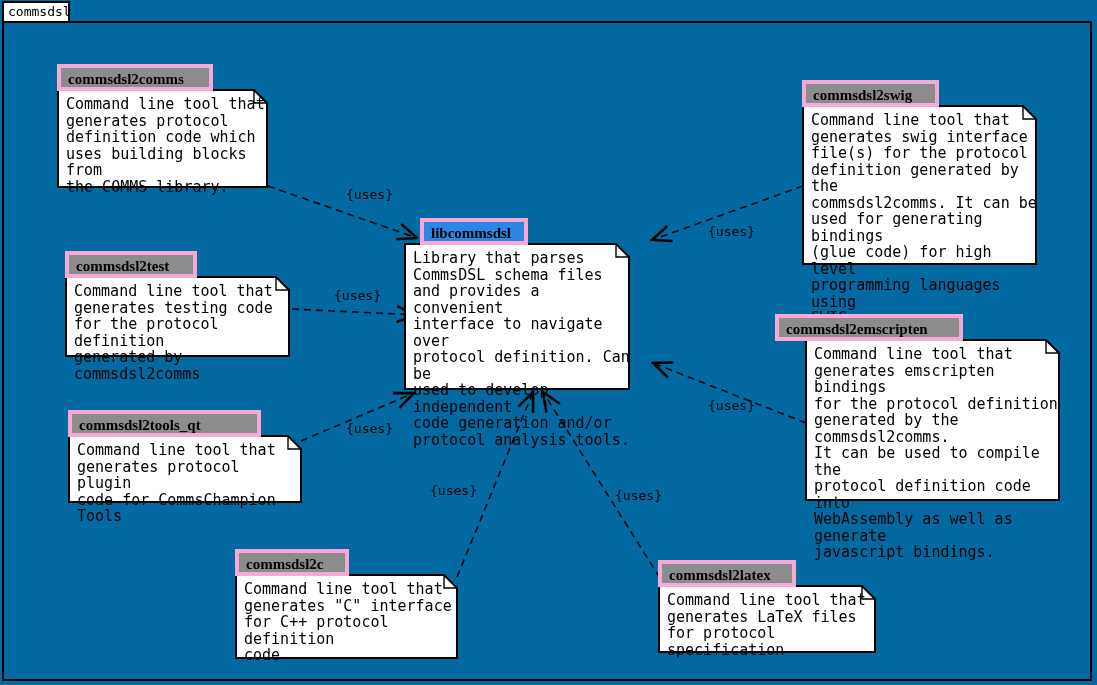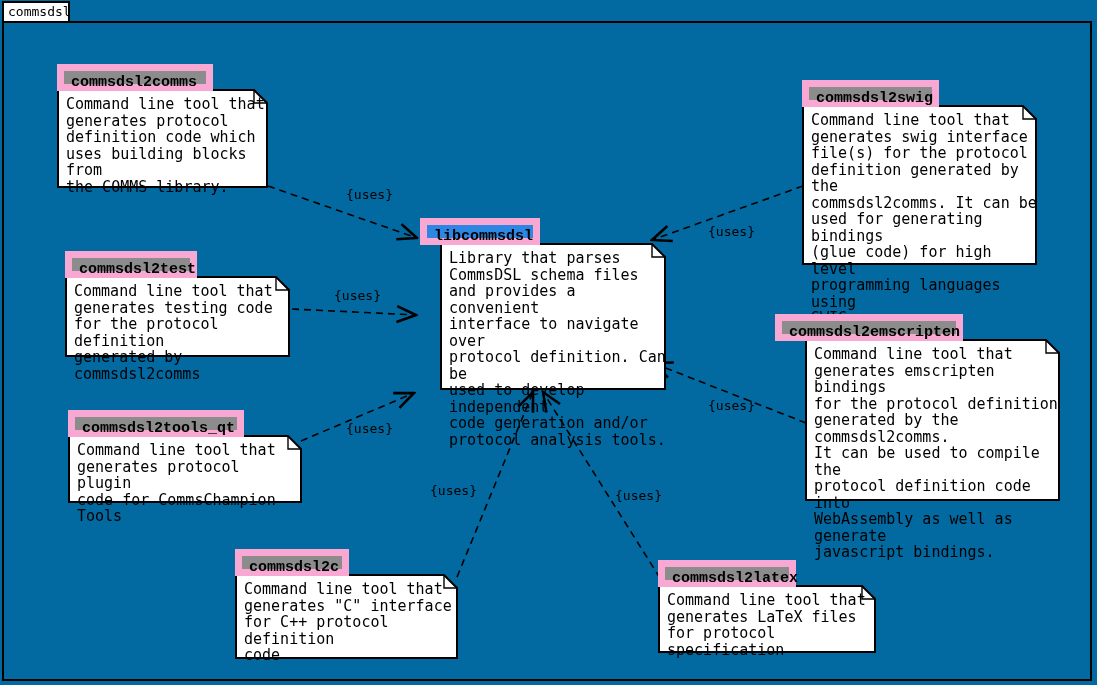--- a/index.html
+++ b/index.html
@@ -8,22 +8,22 @@
   
   .frame{position:absolute;left:2px;top:21px;width:1090px;height:660px;
          border:2px solid #000;box-sizing:border-box;background:transparent;}
   .frame-tab{position:absolute;left:2px;top:1px;width:68px;height:22px;box-sizing:border-box;
          border:2px solid #000;background:#fff;font-size:13px;line-height:18px;padding-left:4px;
          z-index:5;}
   
   #edges{position:absolute;left:0;top:0;width:1097px;height:685px;z-index:1;pointer-events:none;}
   .edge{stroke:#000;stroke-width:1.6;stroke-dasharray:7 5;fill:none;}
   
-  .note-title{position:absolute;height:27px;box-sizing:border-box;border:7px solid #f9a8d4;
-         background:#8C8C8C;color:#000;font-family:Liberation Mono, monospace;
+  .note-title{position:absolute;height:27px;box-sizing:border-box;border:4px solid #f9a8d4;
+         background:#8C8C8C;color:#000;font-family:Liberation Serif, serif;
          font-weight:bold;font-size:15px;line-height:23px;padding-left:7px;white-space:nowrap;
          z-index:4;}
   .note-title.blue{background:#2D87E2;}
   .note-body{position:absolute;z-index:3;}
   .note-body svg.shape{position:absolute;left:0;top:0;}
   .note-text{position:absolute;inset:0;padding:7px 0 0 9px;font-size:15px;line-height:16.5px;
          color:#000;white-space:pre-line;}
   .uses{position:absolute;font-size:13px;color:#000;z-index:2;text-align:center;}
 </style>
 </head>
@@ -85,22 +85,22 @@
 definition generated by the
 commsdsl2comms. It can be
 used for generating bindings
 (glue code) for high level
 programming languages using
 SWIG.</div>
     </div>
   </div>
 
   <div class="note">
-    <div class="note-title blue" style="left:420px;top:218px;width:120px">libcommsdsl</div>
-    <div class="note-body" style="left:440px;top:243px;width:226px;height:186px">
+    <div class="note-title blue" style="left:420px;top:218px;width:108px">libcommsdsl</div>
+    <div class="note-body" style="left:404px;top:243px;width:226px;height:186px">
         <svg class="shape" width="226" height="147" viewBox="0 0 226 147" xmlns="http://www.w3.org/2000/svg">
           <polygon points="1,1 212,1 225,14 225,146 1,146" fill="#fff" stroke="#000" stroke-width="2"></polygon>
           <polyline points="212,2 212,14 224,14" fill="none" stroke="#000" stroke-width="1.4"></polyline>
         </svg>
       <div class="note-text">Library that parses
 CommsDSL schema files
 and provides a convenient
 interface to navigate over
 protocol definition. Can be
 used to develop independent
@@ -117,21 +117,21 @@
           <polyline points="211,2 211,14 223,14" fill="none" stroke="#000" stroke-width="1.4"></polyline>
         </svg>
       <div class="note-text">Command line tool that
 generates testing code
 for the protocol definition
 generated by commsdsl2comms</div>
     </div>
   </div>
 
   <div class="note">
-    <div class="note-title" style="left:68px;top:410px;width:176px">commsdsl2tools_qt</div>
+    <div class="note-title" style="left:68px;top:410px;width:193px">commsdsl2tools_qt</div>
     <div class="note-body" style="left:68px;top:435px;width:234px;height:68px">
         <svg class="shape" width="234" height="68" viewBox="0 0 234 68" xmlns="http://www.w3.org/2000/svg">
           <polygon points="1,1 220,1 233,14 233,67 1,67" fill="#fff" stroke="#000" stroke-width="2"></polygon>
           <polyline points="220,2 220,14 232,14" fill="none" stroke="#000" stroke-width="1.4"></polyline>
         </svg>
       <div class="note-text">Command line tool that
 generates protocol plugin
 code for CommsChampion Tools</div>
     </div>
   </div>

